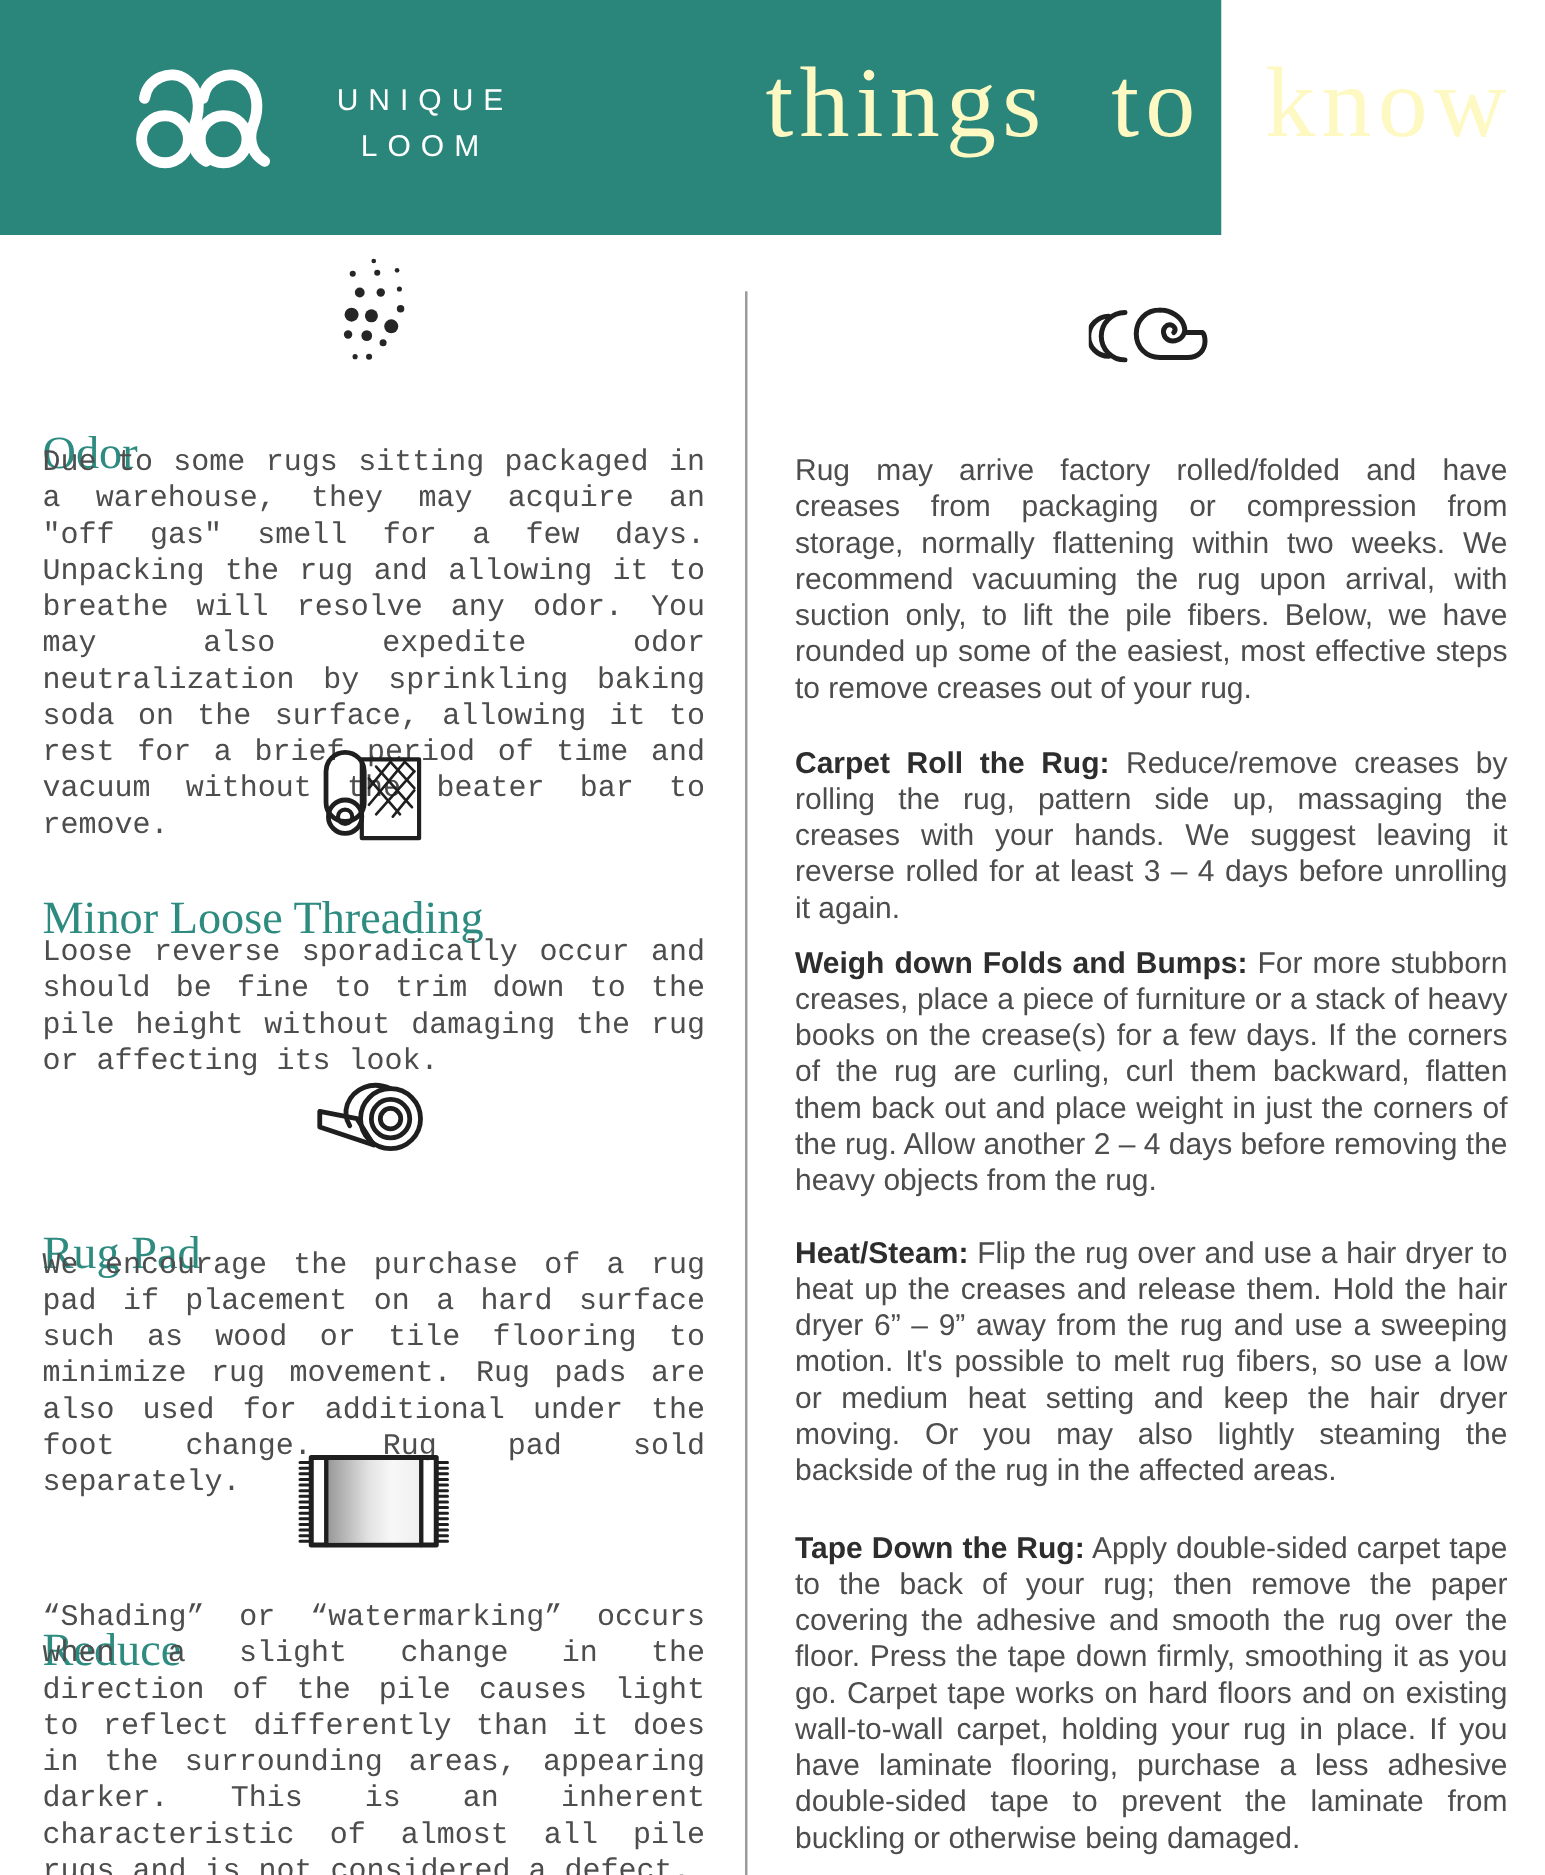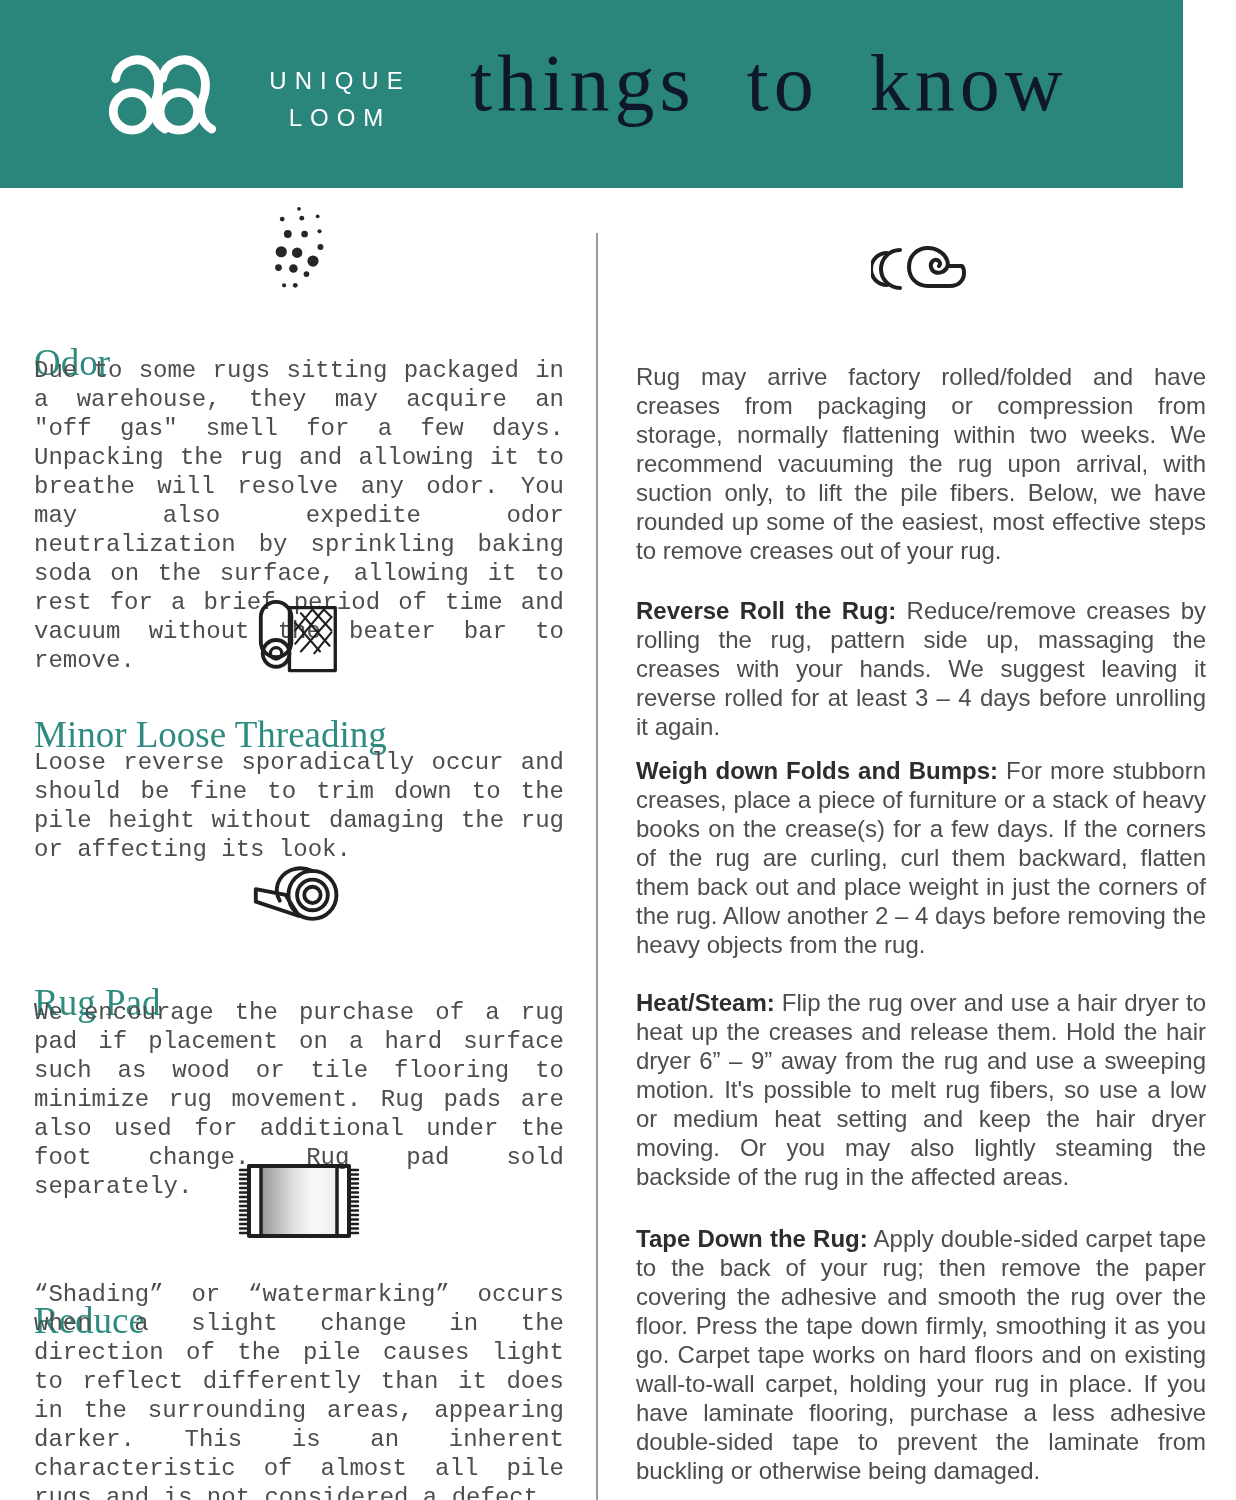--- a/index.html
+++ b/index.html
@@ -1,24 +1,24 @@
 <!DOCTYPE html>
 <html><head>
 <meta charset="utf-8">
 <style>
   html,body{margin:0;padding:0;background:#ffffff;}
   .page{position:relative;width:1236px;height:1500px;background:#ffffff;overflow:hidden;
         font-family:"Liberation Sans", sans-serif;}
   
-  .banner{position:absolute;left:0;top:0;width:1183px;height:188px;background:#2a857b;}
+  .banner{position:absolute;left:0;top:0;width:977px;height:188px;background:#2a857b;}
   .logo-svg{position:absolute;left:97px;top:54px;width:145px;height:82px;}
   .brand{position:absolute;left:248px;top:62px;width:184px;text-align:center;
          color:#ffffff;font-size:24px;letter-spacing:8px;line-height:37px;font-weight:400;}
-  .banner-title{position:absolute;left:470px;top:38px;width:740px;text-align:left;
-         color:#0f172a;font-family:"Liberation Serif", serif;font-size:80px;
+  .banner-title{position:absolute;left:470px;top:38px;width:740px;text-align:right;
+         color:#fef9c3;font-family:"Liberation Serif", serif;font-size:80px;
          letter-spacing:5px;word-spacing:26px;font-weight:400;white-space:nowrap;}
   
   .divider{position:absolute;left:596px;top:233px;width:2px;height:1267px;background:#9b9b9b;}
   .icon-box{position:absolute;display:flex;justify-content:center;align-items:flex-start;}
   .col-l{left:34px;width:530px;font-family:Liberation Mono, monospace;}
   .col-r{left:636px;width:570px;}
   .sec-head{position:absolute;text-align:left;color:#2e8b80;
             font-family:"Liberation Serif", serif;font-size:37px;line-height:44px;font-weight:400;}
   .para{position:absolute;margin:0;text-align:justify;color:#4d4d4d;
         font-size:24px;line-height:29px;}
@@ -125,21 +125,21 @@
   <div class="icon-box col-r" style="top:246px;">
     <svg width="100" height="44" viewBox="0 0 100 44">
       <path class="ic" d="M16,7 A16,16 0 0 0 16,39" stroke-width="4"></path>
       <path class="ic" d="M29,4 A18,18 0 0 0 29,42" stroke-width="4"></path>
       <path class="ic" d="M57,2 C46,2 38,10 38,21 C38,32 46,40 57,40 L79,40 C88,40 93,34 93,27 C93,23 92,21 91,20 L78,20" fill="#ffffff" stroke-width="4"></path>
       <path class="ic" d="M57,2 C66,2 74,8 76,14 C78,19 76,24 71,26 C66,28 61,26 60,21 C59,17 62,13 66,14 C69,15 70,18 68,20" stroke-width="4"></path>
     </svg>
   </div>
   <p class="para col-r" style="top:362px;">Rug may arrive factory rolled/folded and have creases from packaging or compression from storage, normally flattening within two weeks. We recommend vacuuming the rug upon arrival, with suction only, to lift the pile fibers. Below, we have rounded up some of the easiest, most effective steps to remove creases out of your rug.</p>
 
-  <p class="para col-r" style="top:596px;"><span class="lead">Reverse Roll the Rug:</span> <span>Reduce/remove creases by rolling the rug, pattern side up, massaging the creases with your hands. We suggest leaving it reverse rolled for at least 3 – 4 days before unrolling it again.</span></p>
+  <p class="para col-r" style="top:596px;"><span class="lead">Carpet Roll the Rug:</span> <span>Reduce/remove creases by rolling the rug, pattern side up, massaging the creases with your hands. We suggest leaving it reverse rolled for at least 3 – 4 days before unrolling it again.</span></p>
 
   <p class="para col-r" style="top:756px;"><span class="lead">Weigh down Folds and Bumps:</span> <span>For more stubborn creases, place a piece of furniture or a stack of heavy books on the crease(s) for a few days. If the corners of the rug are curling, curl them backward, flatten them back out and place weight in just the corners of the rug. Allow another 2 – 4 days before removing the heavy objects from the rug.</span></p>
 
   <p class="para col-r" style="top:988px;"><span class="lead">Heat/Steam:</span> <span>Flip the rug over and use a hair dryer to heat up the creases and release them. Hold the hair dryer 6” – 9” away from the rug and use a sweeping motion. It's possible to melt rug fibers, so use a low or medium heat setting and keep the hair dryer moving. Or you may also lightly steaming the backside of the rug in the affected areas.</span></p>
 
   <p class="para col-r" style="top:1224px;"><span class="lead">Tape Down the Rug:</span> <span>Apply double-sided carpet tape to the back of your rug; then remove the paper covering the adhesive and smooth the rug over the floor. Press the tape down firmly, smoothing it as you go. Carpet tape works on hard floors and on existing wall-to-wall carpet, holding your rug in place. If you have laminate flooring, purchase a less adhesive double-sided tape to prevent the laminate from buckling or otherwise being damaged.</span></p>
 
 </div>
 
 </body></html>

